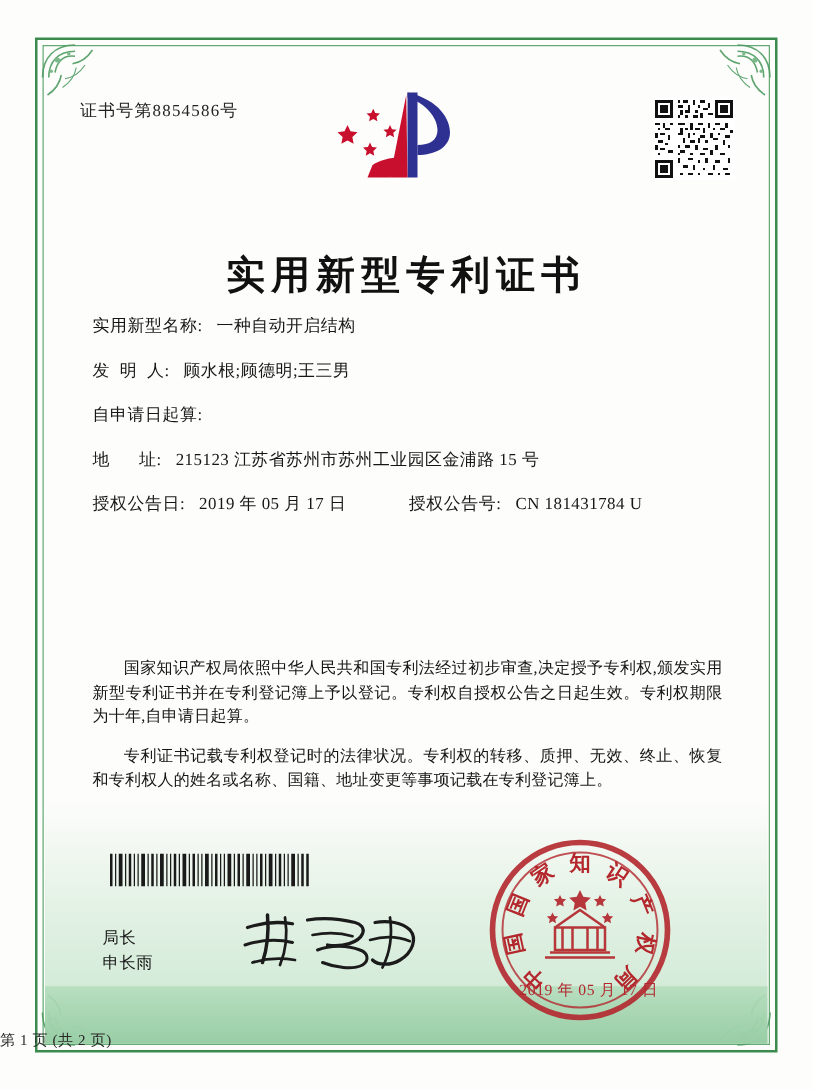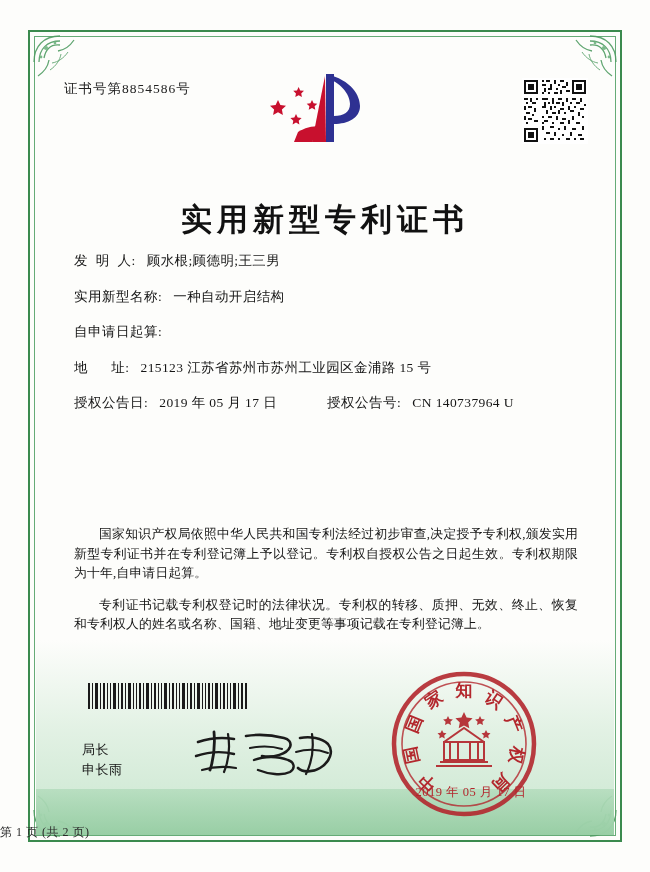--- a/index.html
+++ b/index.html
@@ -418,40 +418,40 @@
         <rect x="29" y="30" width="2" height="1"></rect>
       <rect x="10" y="22" width="1" height="1"></rect>
         <rect x="31" y="13" width="1" height="1"></rect>
     </g>
   </svg>
 
   <div class="main-title">实用新型专利证书</div>
 
   <div class="fields">
     <div class="frow">
+      <span class="flabel">实用新型名称:</span>
+      <span class="fvalue">一种自动开启结构</span>
+    </div>
+    <div class="frow">
       <span class="flabel">发  明  人:</span>
       <span class="fvalue">顾水根;顾德明;王三男</span>
-    </div>
-    <div class="frow">
-      <span class="flabel">实用新型名称:</span>
-      <span class="fvalue">一种自动开启结构</span>
     </div>
     <div class="frow">
       <span class="flabel">自申请日起算:</span>
     </div>
     <div class="frow">
       <span class="flabel">地      址:</span>
       <span class="fvalue">215123  江苏省苏州市苏州工业园区金浦路 15 号</span>
     </div>
     <div class="frow split">
       <span class="flabel">授权公告日:</span>
       <span class="fvalue">2019 年 05 月 17 日</span>
       <span class="sep"></span>
       <span class="flabel2">授权公告号:</span>
-      <span class="fvalue2">CN 140737964 U</span>
+      <span class="fvalue2">CN 181431784 U</span>
     </div>
   </div>
 
   <div class="paras">
     <p>国家知识产权局依照中华人民共和国专利法经过初步审查,决定授予专利权,颁发实用新型专利证书并在专利登记簿上予以登记。专利权自授权公告之日起生效。专利权期限为十年,自申请日起算。</p>
     <p>专利证书记载专利权登记时的法律状况。专利权的转移、质押、无效、终止、恢复和专利权人的姓名或名称、国籍、地址变更等事项记载在专利登记簿上。</p>
   </div>
 
   <div class="barcode">
     <span style="left:0px;width:2px"></span>

